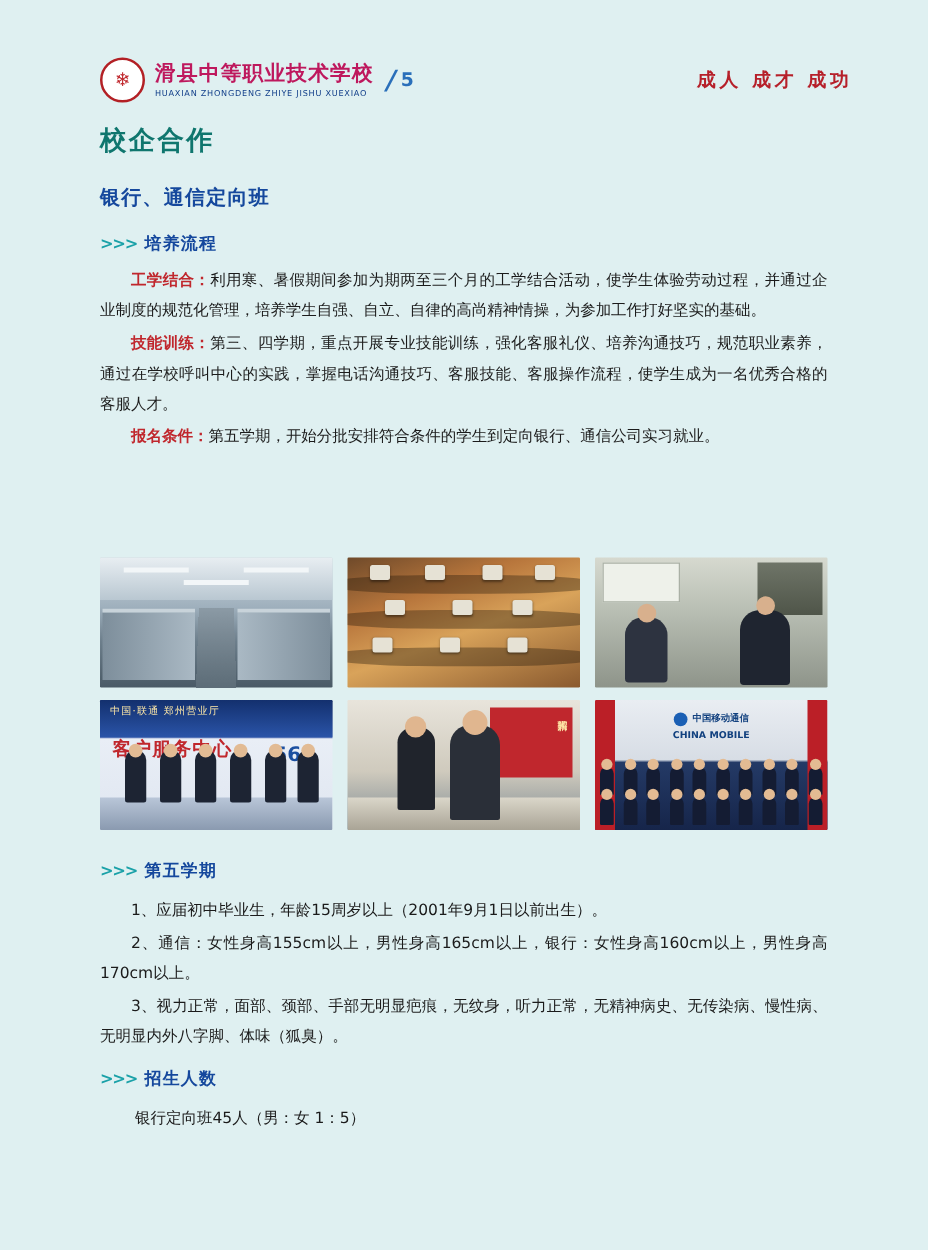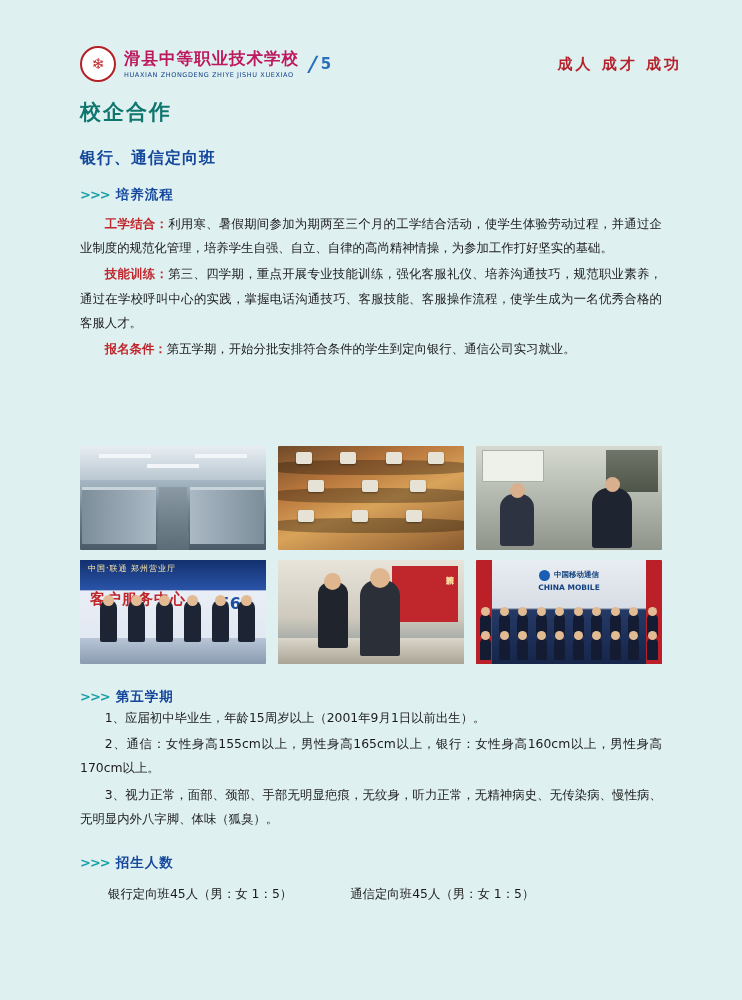--- a/index.html
+++ b/index.html
@@ -370,29 +370,28 @@
       </div>
     </div>
 
   </div>
 
   <div class="lower" style="top:688px;">
     <div class="section-head-row">
       <span class="arrow-head">&gt;&gt;&gt;</span>
       <span class="sec-head">第五学期</span>
     </div>
-    <p class="para" style="">1、应届初中毕业生，年龄15周岁以上（2001年9月1日以前出生）。</p>
+    <p class="para" style="margin-top:10px;">1、应届初中毕业生，年龄15周岁以上（2001年9月1日以前出生）。</p>
     <p class="para">2、通信：女性身高155cm以上，男性身高165cm以上，银行：女性身高160cm以上，男性身高170cm以上。</p>
     <p class="para">3、视力正常，面部、颈部、手部无明显疤痕，无纹身，听力正常，无精神病史、无传染病、慢性病、无明显内外八字脚、体味（狐臭）。</p>
   </div>
 
   <div class="lower" style="top:854px;">
     <div class="section-head-row">
       <span class="arrow-head">&gt;&gt;&gt;</span>
       <span class="sec-head">招生人数</span>
     </div>
     <div style="display:flex; gap:58px; margin-top:14px; padding-left:28px; font-size:12.4px; color:#1b1b1b;">
       <span>银行定向班45人（男：女 1：5）</span>
-      <span>通信定向班45人（男：女 1：5）</span>
     </div>
   </div>
 
 </div>
 
 </body></html>

